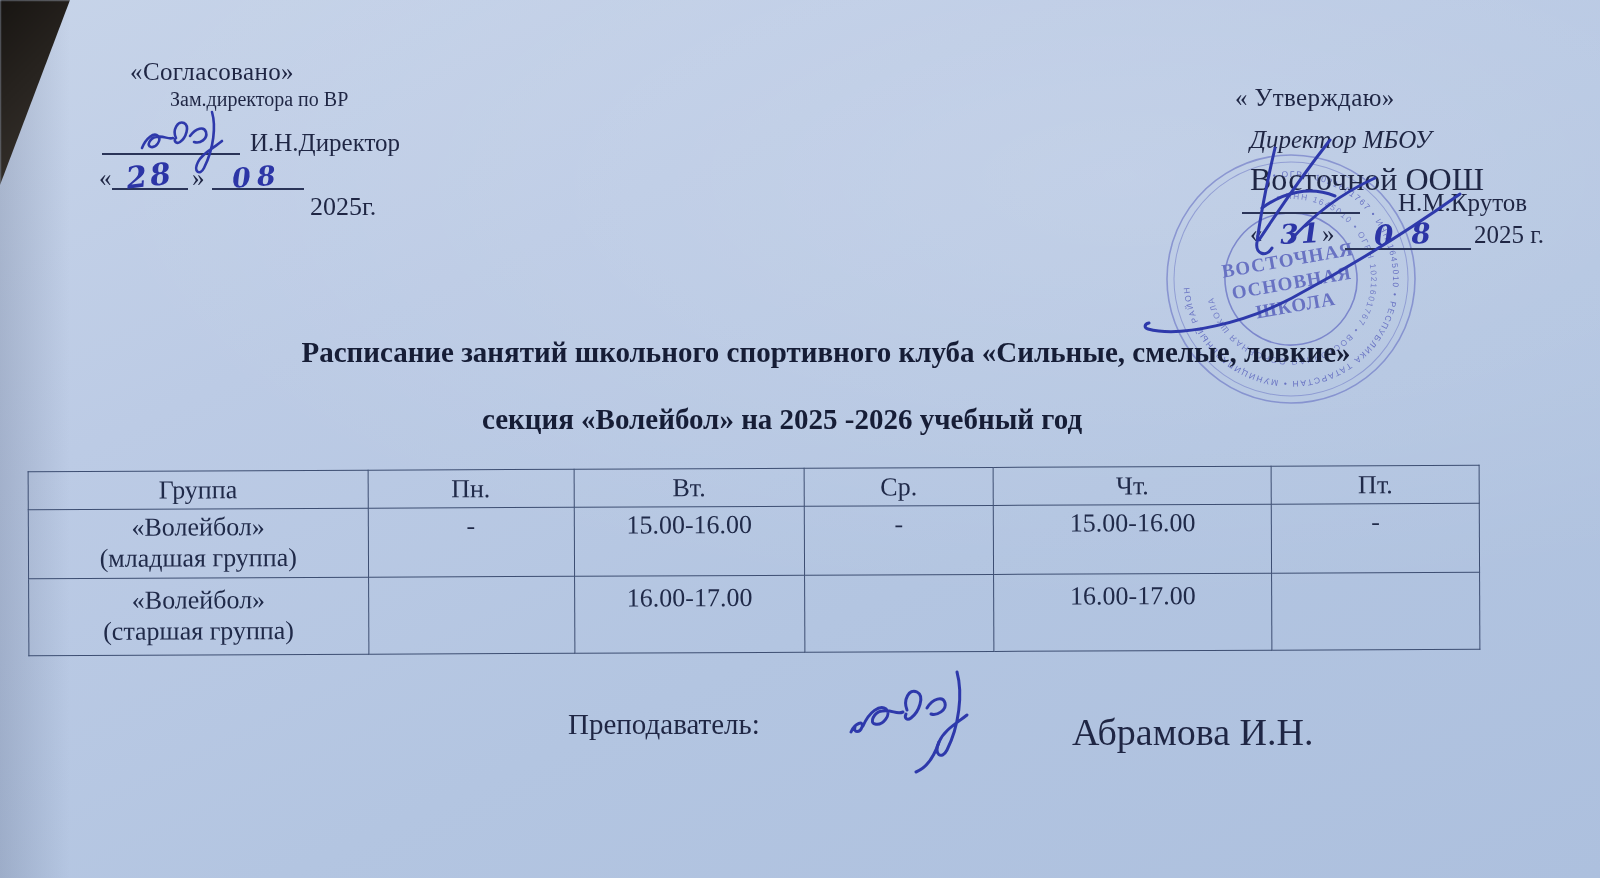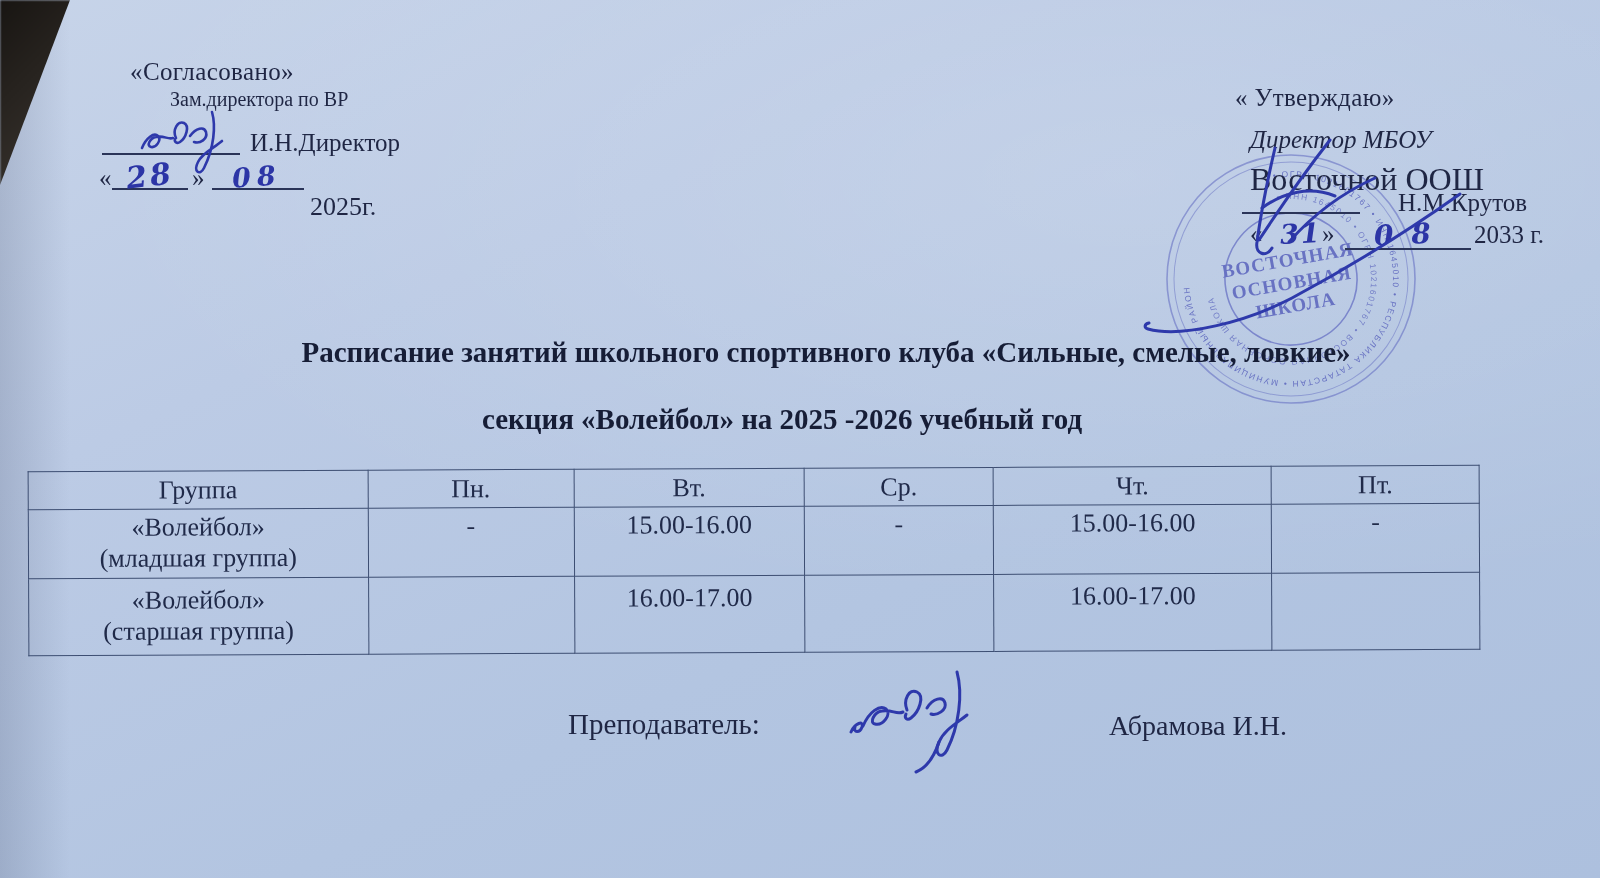--- a/index.html
+++ b/index.html
@@ -103,21 +103,21 @@
       <path stroke-width="3" d="M124,76 C146,60 172,54 197,64"></path>
       <path stroke-width="3" d="M151,110 C172,86 202,62 237,46"></path>
     </svg>
     <div class="t" style="left:1398px;top:189px;font-size:25px;">Н.М.Крутов</div>
 
     <div class="t" style="left:1250px;top:220px;font-size:25px;z-index:2;">«</div>
     <div class="t ink" style="left:1280px;top:218px;font-size:27px;letter-spacing:2px;transform:rotate(-3deg);z-index:4;">31</div>
     <div class="t" style="left:1322px;top:220px;font-size:25px;z-index:2;">»</div>
     <div class="uline" style="left:1345px;top:248px;width:126px;"></div>
     <div class="t ink" style="left:1374px;top:218px;font-size:28px;letter-spacing:4px;transform:rotate(-3deg);">0 8</div>
-    <div class="t" style="left:1474px;top:221px;font-size:25px;">2033 г.</div>
+    <div class="t" style="left:1474px;top:221px;font-size:25px;">2025 г.</div>
   </div>
 
   <div class="title-line" style="top:336px;font-size:29px;transform:translateX(26px);">Расписание занятий школьного спортивного клуба «Сильные, смелые, ловкие»</div>
   <div class="title-line" style="top:403px;font-size:29px;transform:translateX(-18px);">секция «Волейбол» на 2025 -2026 учебный год</div>
 
   <table class="sched">
     <colgroup>
       <col style="width:23.4%">
         <col style="width:14.2%">
         <col style="width:15.9%">
@@ -162,15 +162,15 @@
   <div>
     <div class="t" style="left:568px;top:708px;font-size:29px;">Преподаватель:</div>
     <svg class="sig" style="left:845px;top:668px;" width="165" height="110" viewBox="0 0 165 110">
       <path stroke-width="3" d="M6,64 C10,55 19,52 17,59 C15,65 8,65 10,59"></path>
       <path stroke-width="3" d="M18,58 C24,44 35,36 41,41 C47,46 38,58 30,56 C24,55 29,44 37,43 C47,41 51,47 58,44"></path>
       <path stroke-width="3" d="M62,42 C58,32 64,20 72,24 C80,28 74,44 66,50 C62,53 59,50 61,46"></path>
       <path stroke-width="3" d="M82,40 C88,30 98,28 100,35 C102,42 92,48 86,46"></path>
       <path stroke-width="3" d="M112,4 C118,26 114,58 102,82 C97,92 88,87 94,74 C99,62 112,55 122,47"></path>
       <path stroke-width="3" d="M94,74 C89,89 81,100 71,104"></path>
     </svg>
-    <div class="t" style="left:1072px;top:710px;font-size:28px;margin-left:37px;">Абрамова И.Н.</div>
+    <div class="t" style="left:1072px;top:710px;font-size:38px;">Абрамова И.Н.</div>
   </div>
 </div>
 
 </body></html>

